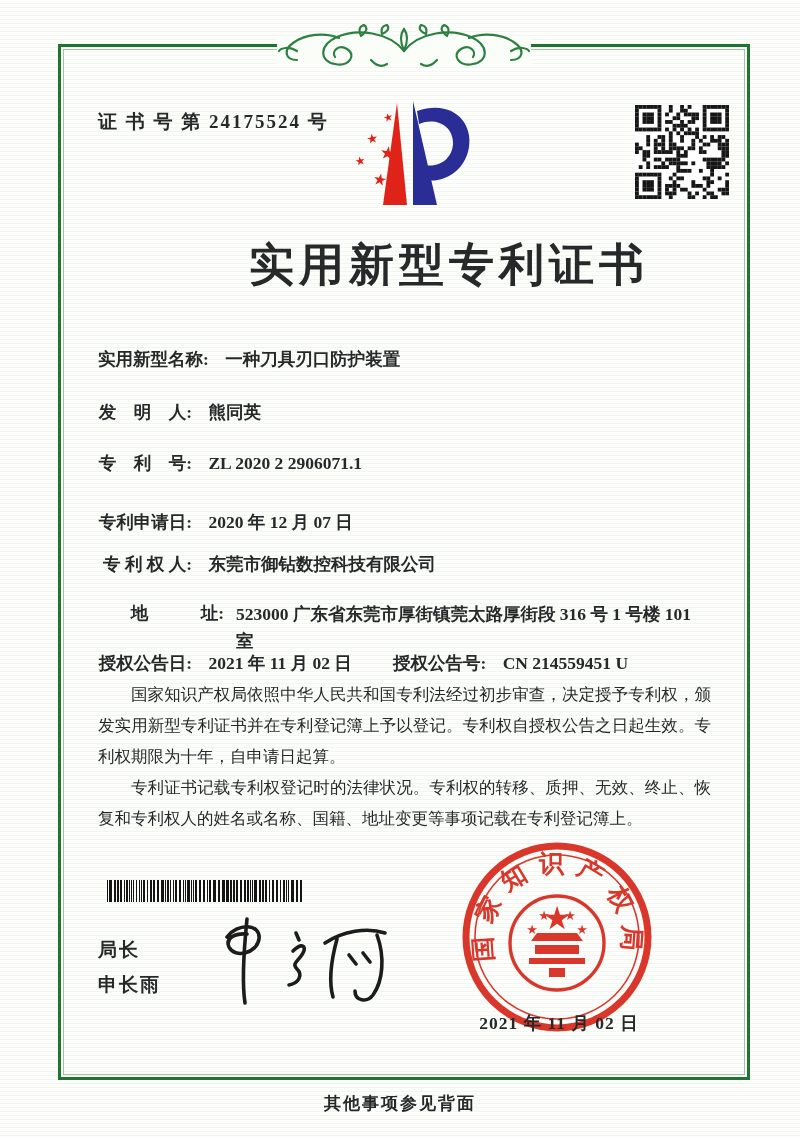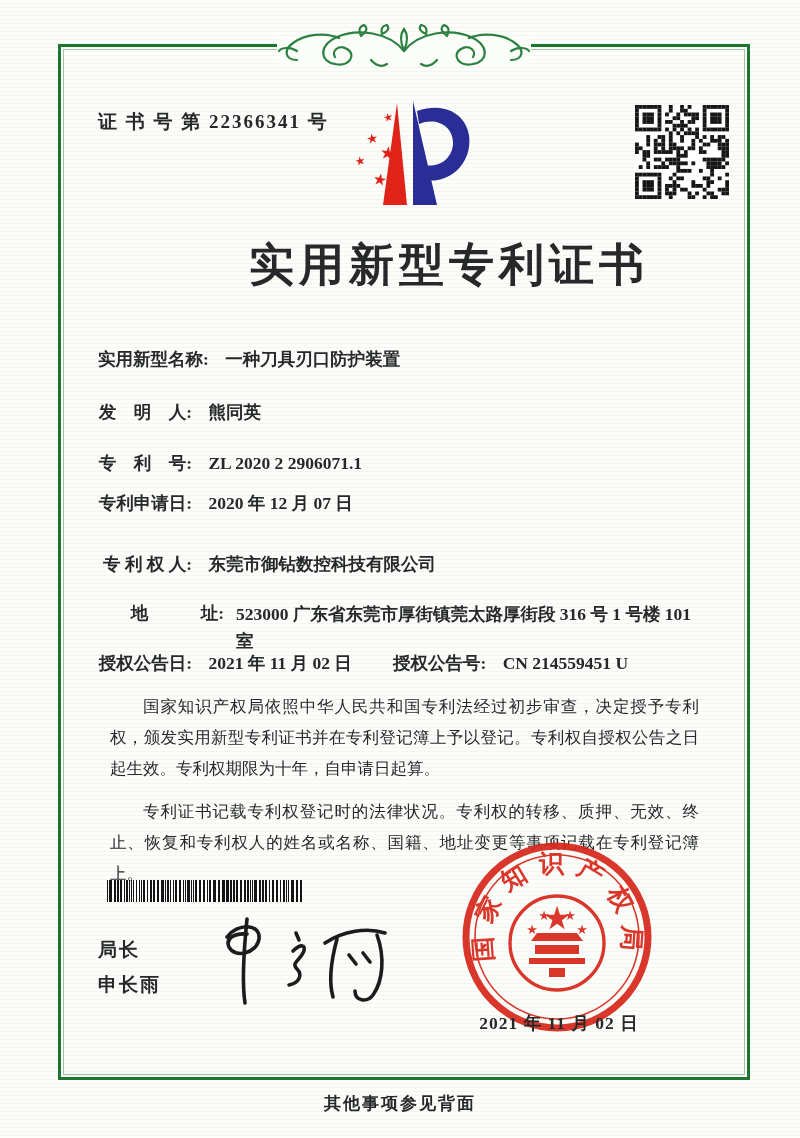--- a/index.html
+++ b/index.html
@@ -40,21 +40,21 @@
   .f-label{display:inline-block;min-width:94px;font-weight:700;text-align:right;}
   .f-value{margin-left:12px;font-weight:700;}
   .f-row.addr{display:flex;white-space:normal;}
   .f-row.addr .f-label{flex:none;margin-left:32px;}
   .f-row.addr .f-value{width:472px;line-height:1.55;}
   .f-grant-no{position:absolute;left:295px;top:0;}
   .paragraphs{
     position:absolute;left:37px;top:632px;right:36px;
     font-size:16.5px;line-height:31px;font-weight:500;text-align:justify;
   }
-  .paragraphs p{margin:12px;text-indent:2em;}
+  .paragraphs p{margin:0;text-indent:2em;}
   .barcode{position:absolute;left:46px;top:833px;width:196px;height:22px;}
   .sig-title{
     position:absolute;left:37px;top:890px;
     font-family:"Liberation Sans","DejaVu Sans",sans-serif;
     font-size:19px;font-weight:600;letter-spacing:2px;
   }
   .sig-name{
     position:absolute;left:37px;top:925px;
     font-family:"Liberation Sans","DejaVu Sans",sans-serif;
     font-size:19px;font-weight:600;letter-spacing:2px;
@@ -93,21 +93,21 @@
         <path d="M165,27 C180,8 212,4 232,13 C250,21 250,37 234,40 C220,43 212,31 222,25 C230,20 238,27 234,33"></path>
         <path d="M230,14 C244,8 264,10 276,19 C286,26 284,36 272,36"></path>
         <path d="M272,27 C280,22 288,24 290,27"></path>
         <path d="M208,12 q4,-9 -3,-11 q-6,4 3,11"></path>
         <path d="M187,10 q2,-8 -5,-9 q-4,5 5,9"></path>
         <path d="M198,36 q-8,9 -16,4"></path>
         <path d="M165,27 q-6,-14 0,-22 q6,8 0,22"></path>
       </g>
     </svg>
 
-    <div class="cert-no">证 书 号 第 22366341 号</div>
+    <div class="cert-no">证 书 号 第 24175524 号</div>
 
     <svg class="logo" viewBox="0 0 138 122">
       <polygon points="60,8 70,110 46,110" fill="#e02318"></polygon>
       <polygon points="76,6 100,110 76,110" fill="#2a2d96"></polygon>
       <path d="M80,16 C116,4 136,28 132,52 C128,78 104,90 84,84 L81,68 C100,76 116,64 116,48 C116,30 98,22 82,29 Z" fill="#2a2d96"></path>
       <g fill="#e02318" font-family="'DejaVu Sans',sans-serif" text-anchor="middle">
         <text x="52" y="26" font-size="11" transform="rotate(-14 52 26)">★</text>
         <text x="36" y="48" font-size="13" transform="rotate(-10 36 48)">★</text>
         <text x="50" y="64" font-size="18" transform="rotate(8 50 64)">★</text>
         <text x="24" y="70" font-size="12" transform="rotate(-12 24 70)">★</text>
@@ -421,21 +421,21 @@
         <span class="f-value">一种刀具刃口防护装置</span>
       </div>
       <div class="f-row" style="top:57px">
         <span class="f-label">发　明　人:</span>
         <span class="f-value">熊同英</span>
       </div>
       <div class="f-row" style="top:108px">
         <span class="f-label">专　利　号:</span>
         <span class="f-value">ZL 2020 2 2906071.1</span>
       </div>
-      <div class="f-row" style="top:148px">
+      <div class="f-row" style="top:167px">
         <span class="f-label">专利申请日:</span>
         <span class="f-value">2020 年 12 月 07 日</span>
       </div>
       <div class="f-row" style="top:209px">
         <span class="f-label">专 利 权 人:</span>
         <span class="f-value">东莞市御钻数控科技有限公司</span>
       </div>
       <div class="f-row addr" style="top:258px">
         <span class="f-label">地　　　址:</span>
         <span class="f-value">523000 广东省东莞市厚街镇莞太路厚街段 316 号 1 号楼 101 室</span>

